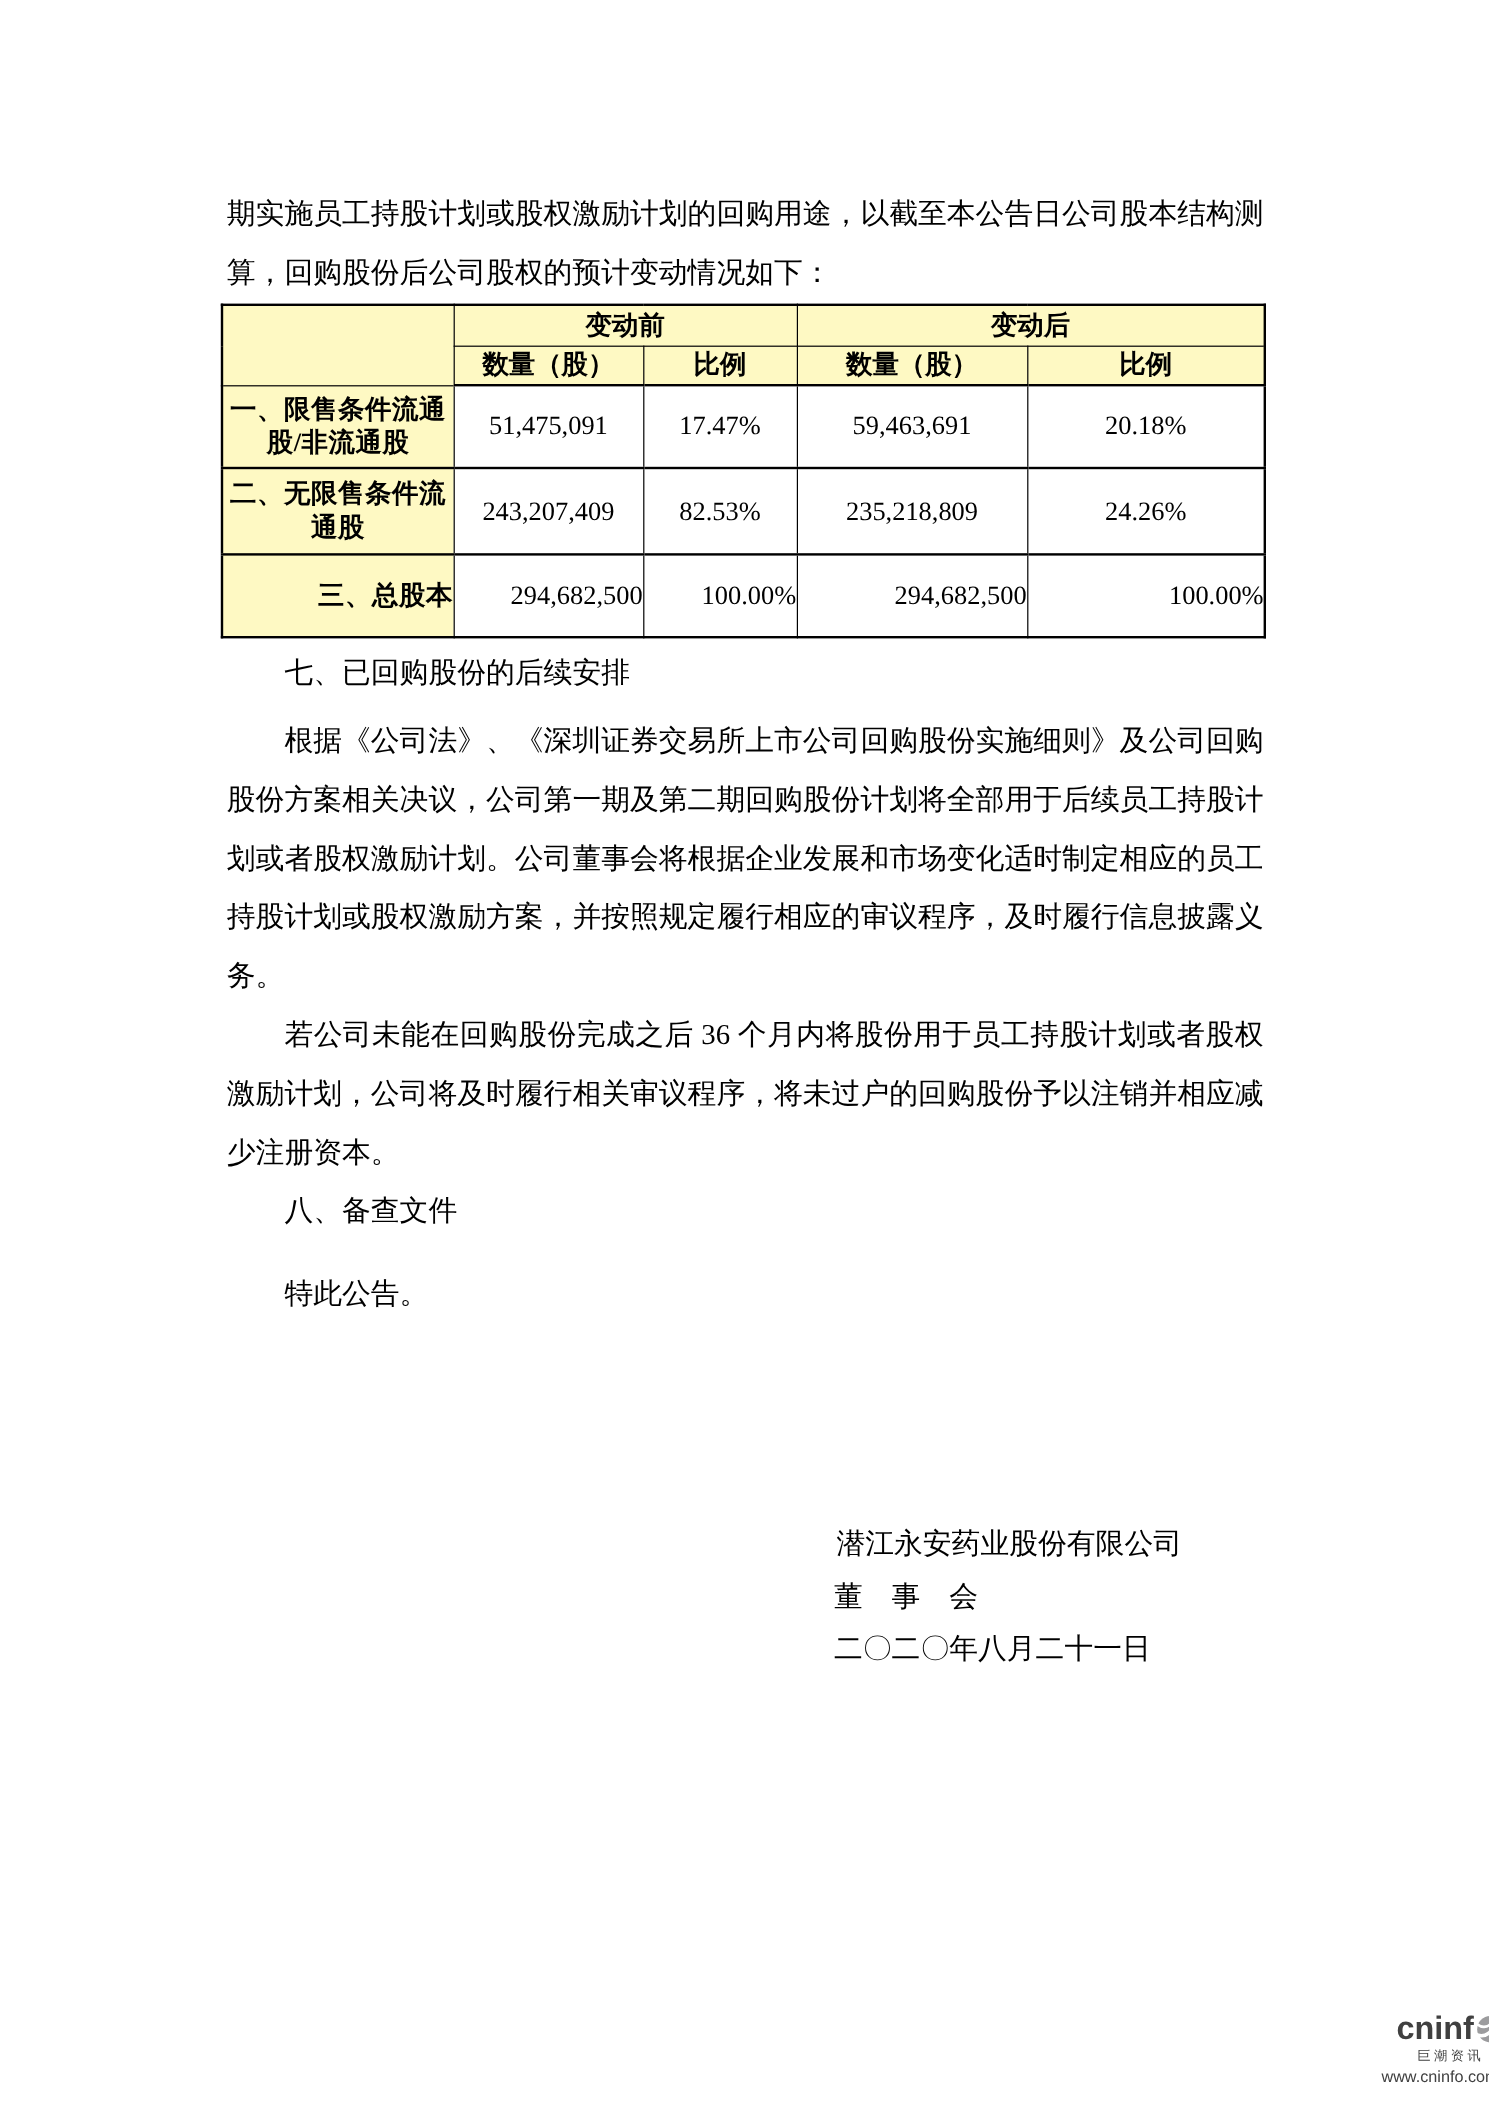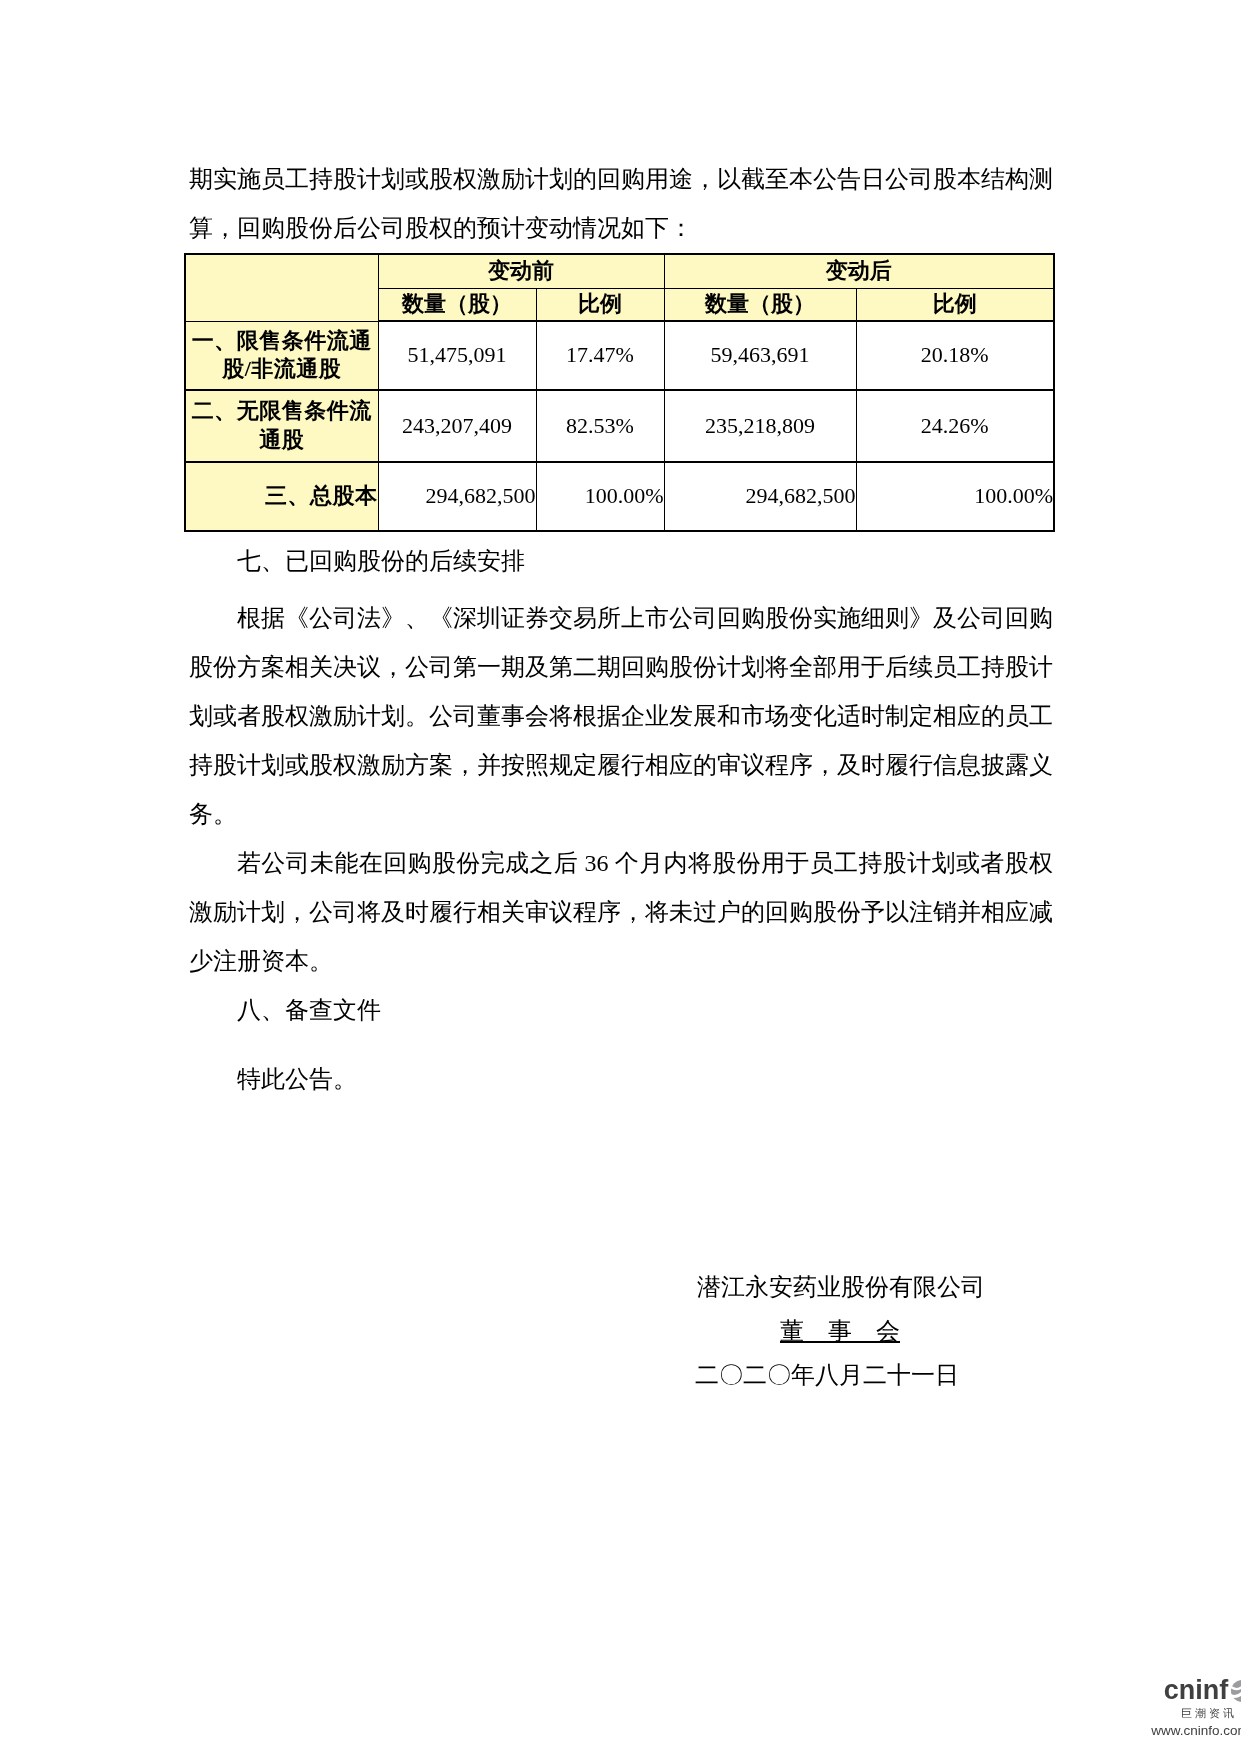--- a/index.html
+++ b/index.html
@@ -29,21 +29,21 @@
   tr.r1 td{height:67px;border-bottom:2px solid #000;}
   tr.r2 td{height:70px;border-bottom:2px solid #000;}
   tr.r3 td{height:67px;text-align:right;}
   .gray{background:#fef9c3;}
   .hei{font-family:"Liberation Sans","DejaVu Sans",sans-serif;font-weight:bold;font-size:21px;}
   .label-cell{text-align:left;padding:3px 4px 3px 6px;line-height:31px;letter-spacing:0.5px;font-family:Liberation Serif, serif;}
 
   
   .signature{margin:161px 68px 0 auto;width:290px;font-size:24px;line-height:44px;}
   .sig-company{text-align:right;}
-  .sig-board{text-align:center;text-decoration:underline;}
+  .sig-board{}
   .sig-date{}
 
   
   .watermark{
     position:absolute;right:10px;bottom:16px;width:132px;color:#404040;
     font-family:"Liberation Sans","DejaVu Sans",sans-serif;text-align:center;
   }
   .wm-brand{display:flex;align-items:center;justify-content:center;gap:2px;
     font-weight:bold;font-size:27px;line-height:1;letter-spacing:0;}
   .wm-cn{font-size:11px;letter-spacing:3px;margin-top:2px;}

